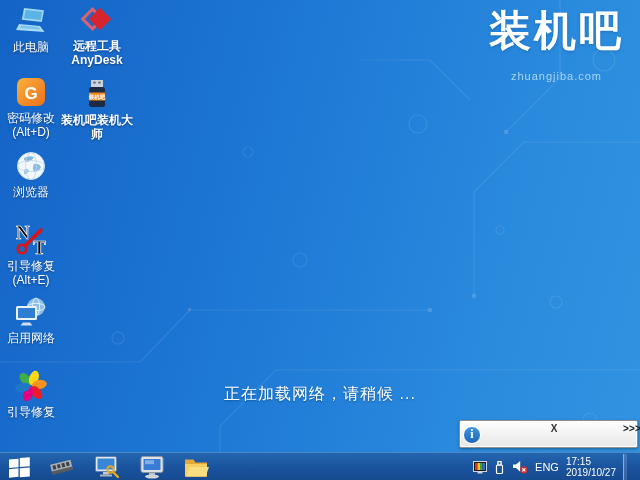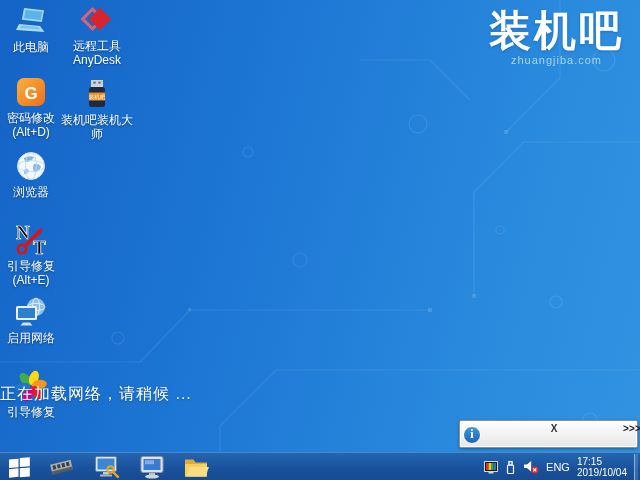--- a/index.html
+++ b/index.html
@@ -10,31 +10,31 @@
     position:relative; width:640px; height:480px;
     background:linear-gradient(105deg,#1463c6 0%,#1f7ad6 45%,#2b8cde 78%,#3193e2 100%);
     overflow:hidden;
   }
   #circuit { position:absolute; left:0; top:0; width:640px; height:480px; pointer-events:none; }
 
   
   .logo { position:absolute; top:8px; right:16px; text-align:center; color:#fff; }
   .logo-title { font-size:42px; font-weight:bold; letter-spacing:3px; line-height:46px;
                 text-shadow:0 1px 3px rgba(10,60,120,.35); }
-  .logo-sub { font-size:11px; color:#a9d6f4; letter-spacing:1px; margin-top:0; }
+  .logo-sub { font-size:11px; color:#a9d6f4; letter-spacing:1px; margin-top:16px; }
 
   
   .dicon { position:absolute; width:62px; display:flex; flex-direction:column; cursor:default; }
-  .dicon.col2 { width:74px; }
+  .dicon.col2 { width:74px;font-weight:bold; }
   .art { height:32px; display:flex; align-items:center; justify-content:center; margin-bottom:3px; }
   .lbl { text-align:center; color:#fff; font-size:12px; line-height:14px;
          text-shadow:0 1px 2px rgba(8,48,104,.75); }
 
   
-  .loading { position:absolute; left:0; top:384px; width:640px; 
+  .loading { position:absolute; left:0; top:384px; width:640px; text-align:center;
              color:#fff; font-size:16px; letter-spacing:1px;
              text-shadow:0 1px 2px rgba(8,48,104,.5); }
 
   
   .toast { position:absolute; right:2px; bottom:32px; width:179px; height:28px;
            background:linear-gradient(#fefefe,#e7e7e7);
            border:1px solid #8f8f8f; border-radius:2px;
            box-shadow:inset 0 0 0 1px #ffffff, 0 1px 3px rgba(0,0,0,.35);
            display:grid; grid-template-columns:23px 1fr 12px; grid-template-rows:13px 12px;
            align-items:center; padding:1px 2px; }
@@ -45,21 +45,21 @@
   .toast-title { font-size:10px; font-weight:bold; color:#1c1c1c; white-space:nowrap; letter-spacing:0.2px; }
   .toast-close { font-size:10px; font-weight:bold; color:#333; text-align:center; cursor:pointer; grid-row:1; }
   .toast-body { grid-column:2 / span 2; font-size:10px; color:#2a2a2a; white-space:nowrap; }
 
   
   .taskbar { position:absolute; left:0; bottom:0; width:640px; height:28px;
              background:linear-gradient(#2465b0,#19519b 60%,#174b90);
              border-top:1px solid #4d87c8; display:flex; align-items:center; }
   .tbtn { position:absolute; top:1px; height:26px; width:32px; display:flex;
           align-items:center; justify-content:center; cursor:pointer; }
-  .tray { position:absolute; right:0; top:1px; height:26px; display:flex; align-items:center; gap:7px; padding-right:2px; }
+  .tray { position:absolute; right:0; top:1px; height:26px; display:flex; align-items:center; gap:7px; padding-right:13px; }
   .tray-lang { color:#fff; font-size:11px; }
   .tray-clock { color:#fff; font-size:10px; line-height:11px; white-space:nowrap; }
   .show-desktop { width:4px; height:26px; border-left:1px solid #7fb0de; background:rgba(255,255,255,.15); cursor:pointer; }
 </style>
 </head>
 <body>
 
 <div id="desktop">
 
   <svg id="circuit" viewBox="0 0 640 480">
@@ -292,19 +292,19 @@
       </svg>
       <svg width="16" height="14" viewBox="0 0 16 14">
         <path d="M1 4.5 h3 l4.2 -3.6 v10.8 L4 8.1 H1 Z" fill="#ffffff"></path>
         <circle cx="11.8" cy="9.8" r="3.6" fill="#d92b2b"></circle>
         <line x1="10.3" y1="8.3" x2="13.3" y2="11.3" stroke="#ffffff" stroke-width="1.2"></line>
         <line x1="13.3" y1="8.3" x2="10.3" y2="11.3" stroke="#ffffff" stroke-width="1.2"></line>
       </svg>
       <div class="tray-lang">ENG</div>
       <div class="tray-clock">
         <div>17:15</div>
-        <div>2019/10/04</div>
+        <div>2019/10/27</div>
       </div>
       <div class="show-desktop"></div>
     </div>
   </div>
 
 </div>
 
 </body></html>

